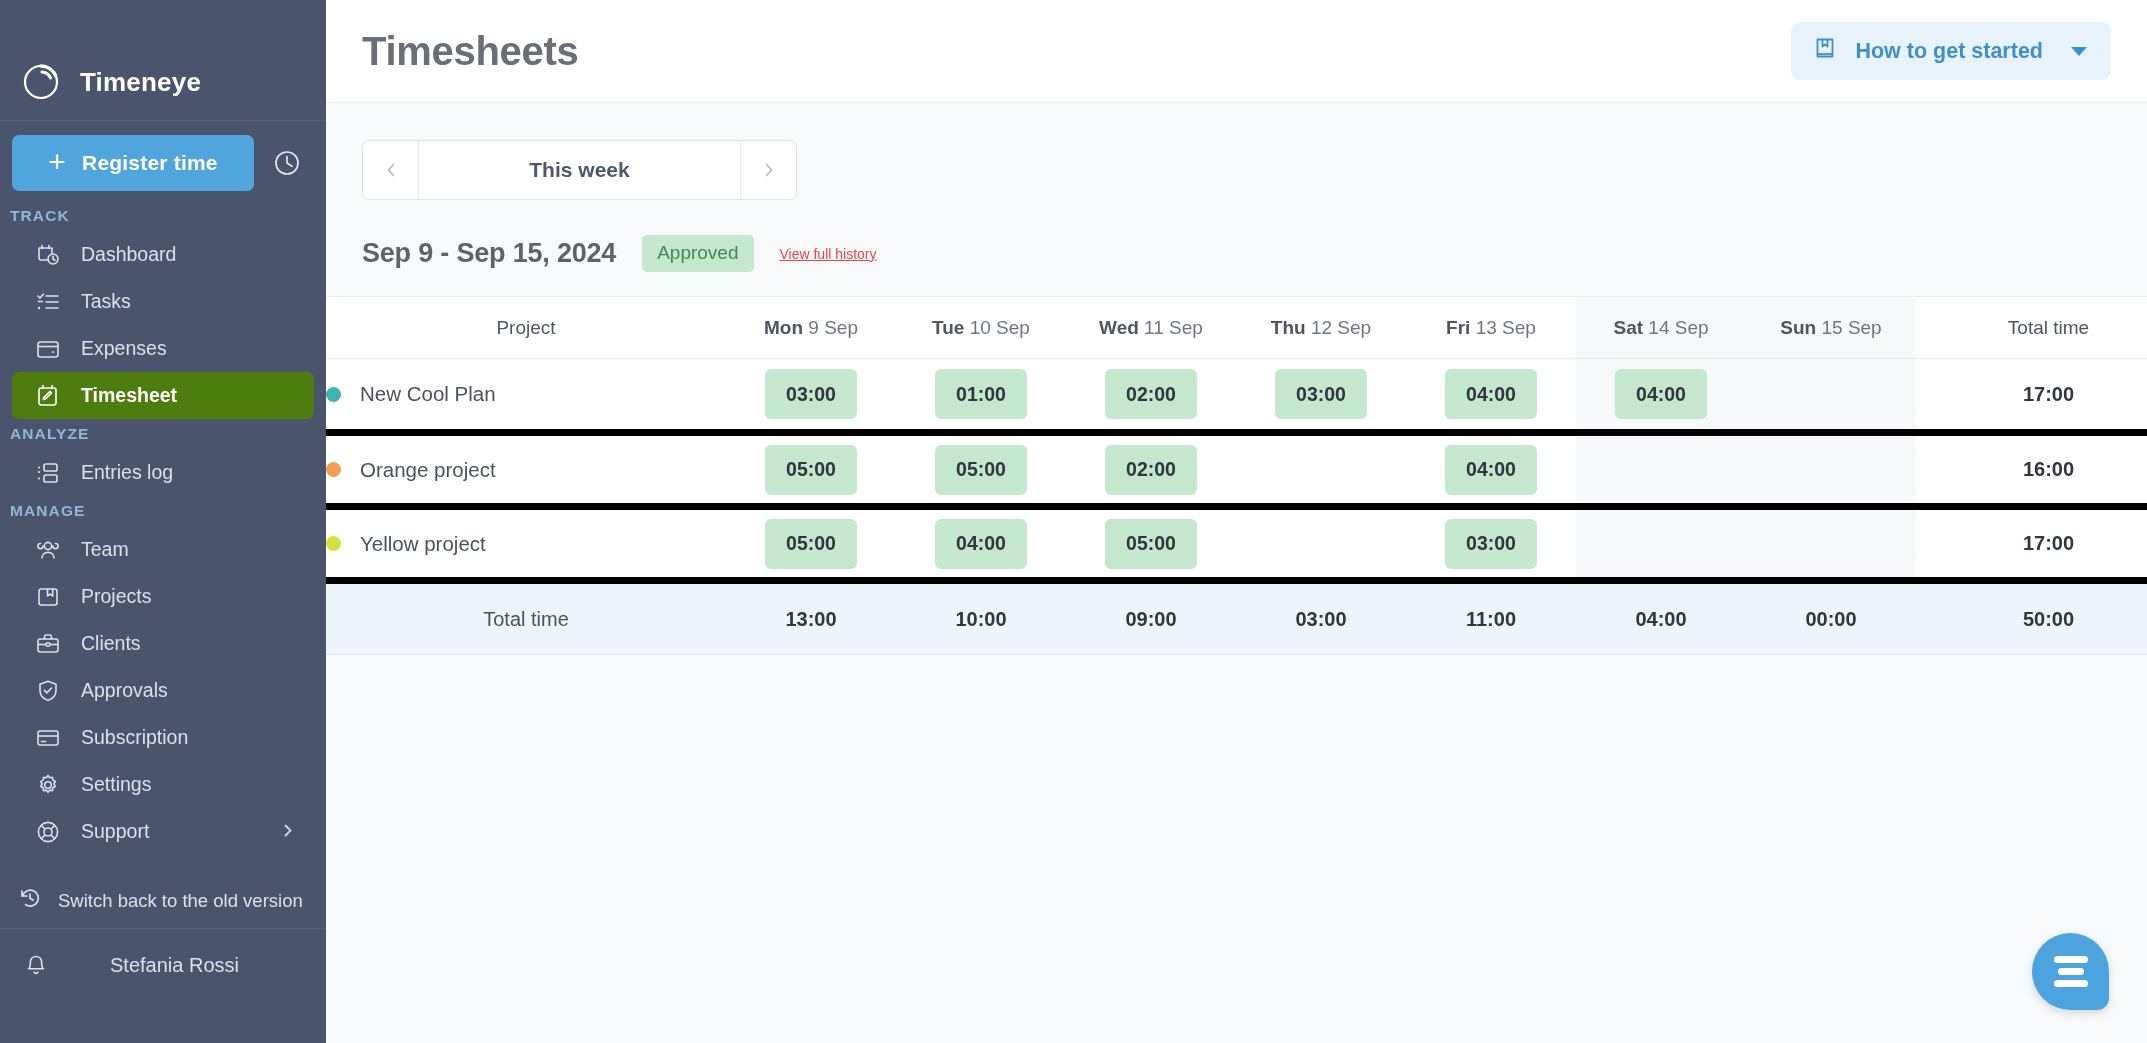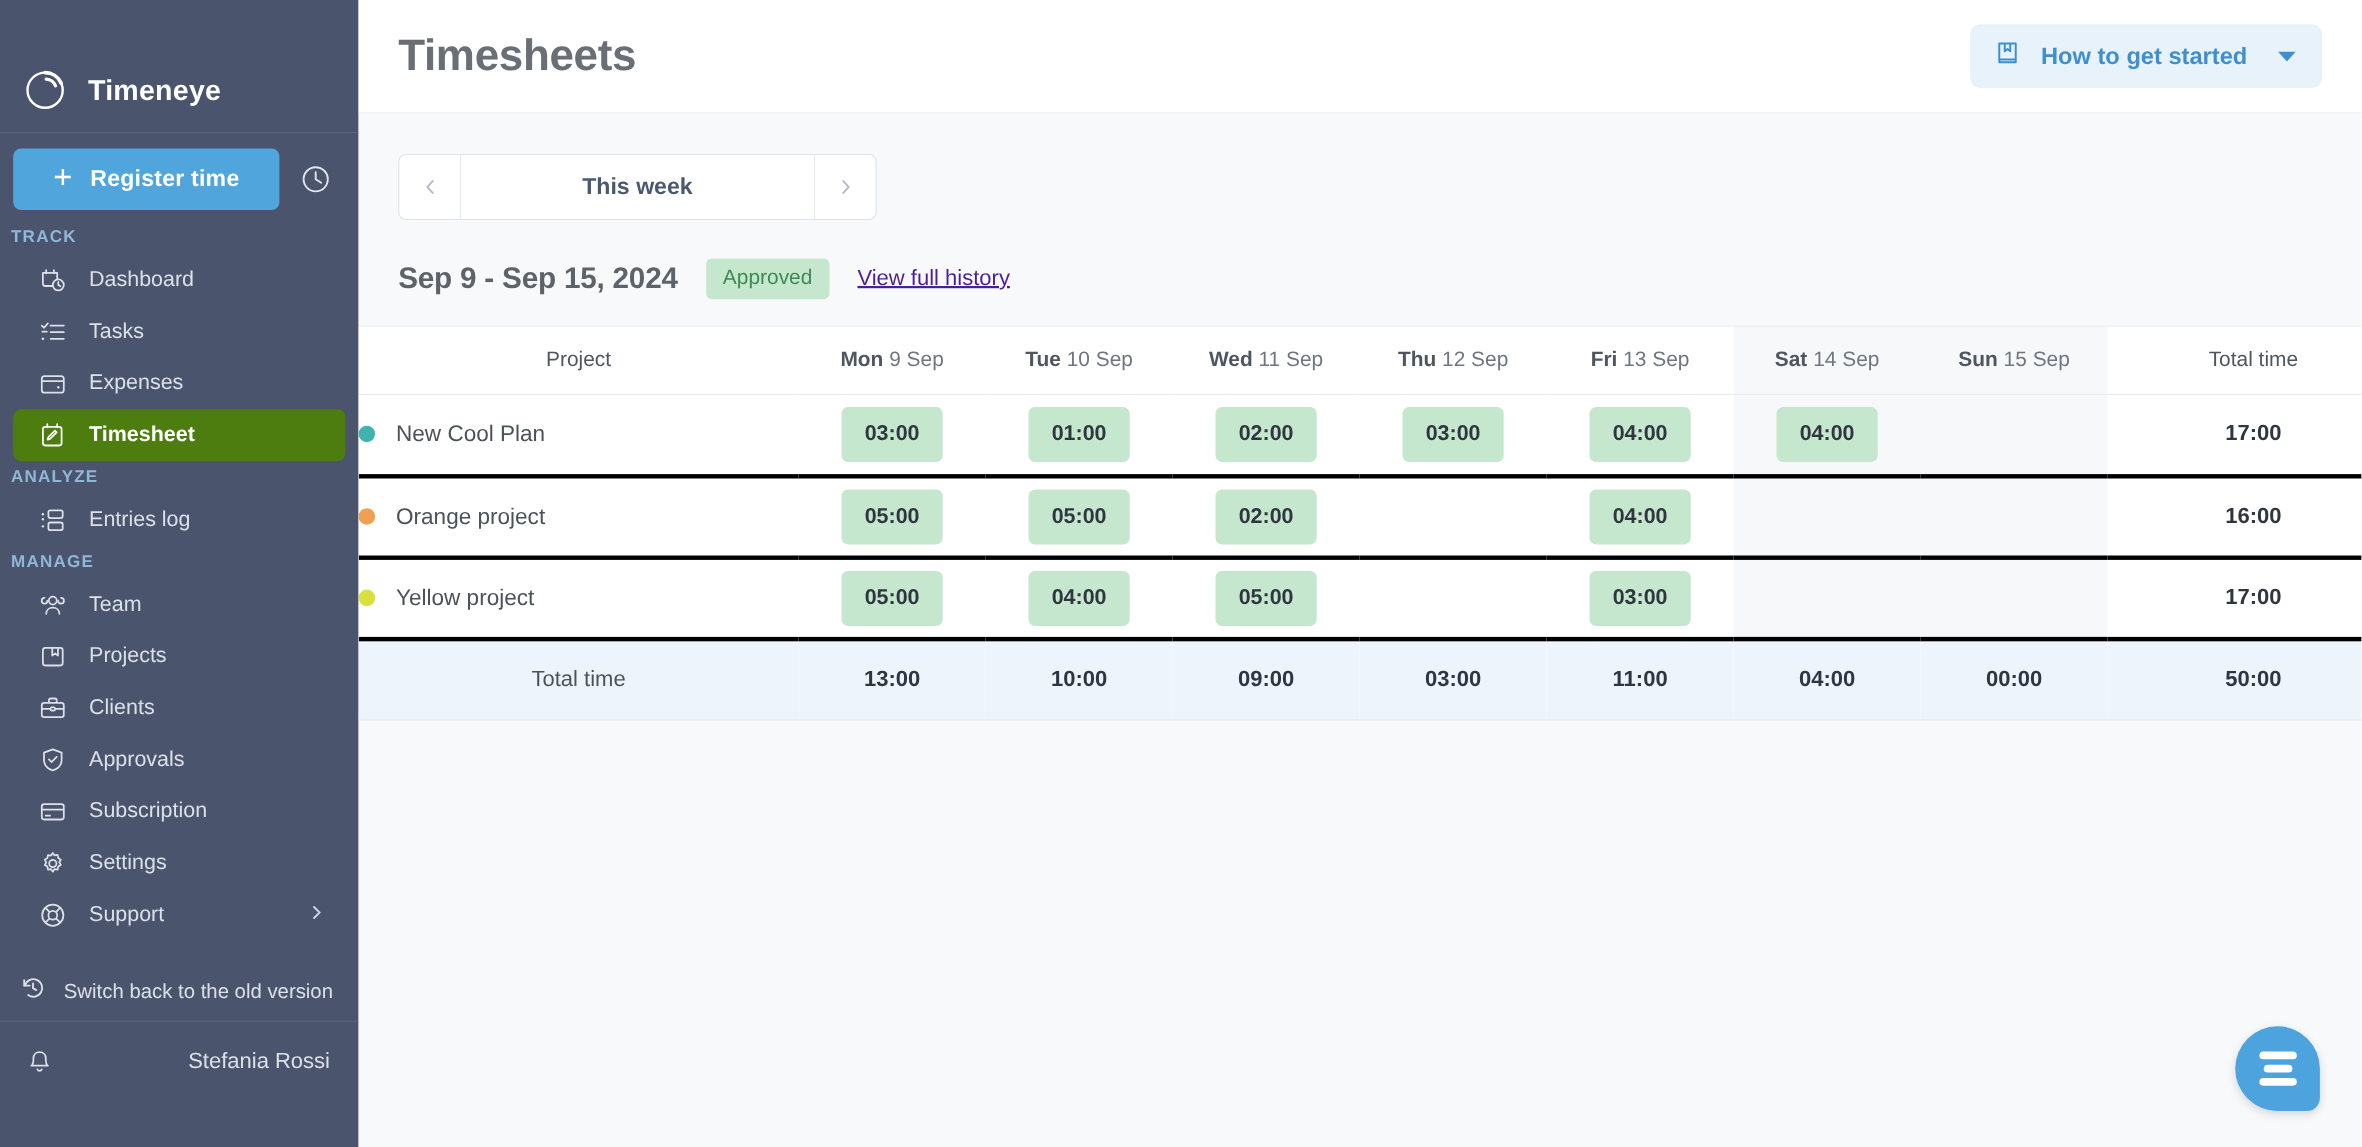--- a/index.html
+++ b/index.html
@@ -115,21 +115,21 @@
     display:flex;
     align-items:center;
     padding-left:22px;
     gap:0;
     cursor:pointer;
   }
   .user-name {
     color:#dbe0e9;
     font-size:20px;
     flex:1;
-    text-align:right;
+    text-align:center;
     padding-right:26px;
   }
 
   
   #main {
     flex:1 1 auto;
     height:1043px;
     background:#f8f9fb;
     display:flex;
     flex-direction:column;
@@ -217,22 +217,22 @@
     letter-spacing:-.2px;
   }
   .badge {
     background:#c5e7cd;
     color:#3f8a54;
     font-size:19px;
     border-radius:5px;
     padding:7px 15px 8px;
   }
   .history-link {
-    color:#4c1d95;
-    font-size:20px;
+    color:#ef4444;
+    font-size:14px;
     text-decoration:underline;
     cursor:pointer;
   }
 
   
   table.ts {
     width:100%;
     border-collapse:collapse;
     margin-top:24px;
     background:#ffffff;
@@ -256,21 +256,21 @@
     padding-left:36px;
     width:400px;
   }
   th.col-total, td.col-total { width:265px; }
   th.col-day, td.col-day { width:170px; }
   .dayname { font-weight:bold; }
   .daydate { color:#6f7681; }
   th.weekend, td.weekend { background:#f7f8fa; }
 
   table.ts tbody tr { height:74px; }
-  table.ts tbody tr.datarow td { border-bottom:4px solid #000000; }
+  table.ts tbody tr.datarow td { border-bottom:7px solid #000000; }
   .proj-cell { display:flex; align-items:center; gap:19px; }
   .dot { width:15px; height:15px; border-radius:50%; flex:0 0 15px; }
   .proj-name { font-size:20.5px; color:#4b5259; }
 
   .chip {
     display:inline-flex;
     align-items:center;
     justify-content:center;
     width:92px;
     height:50px;

